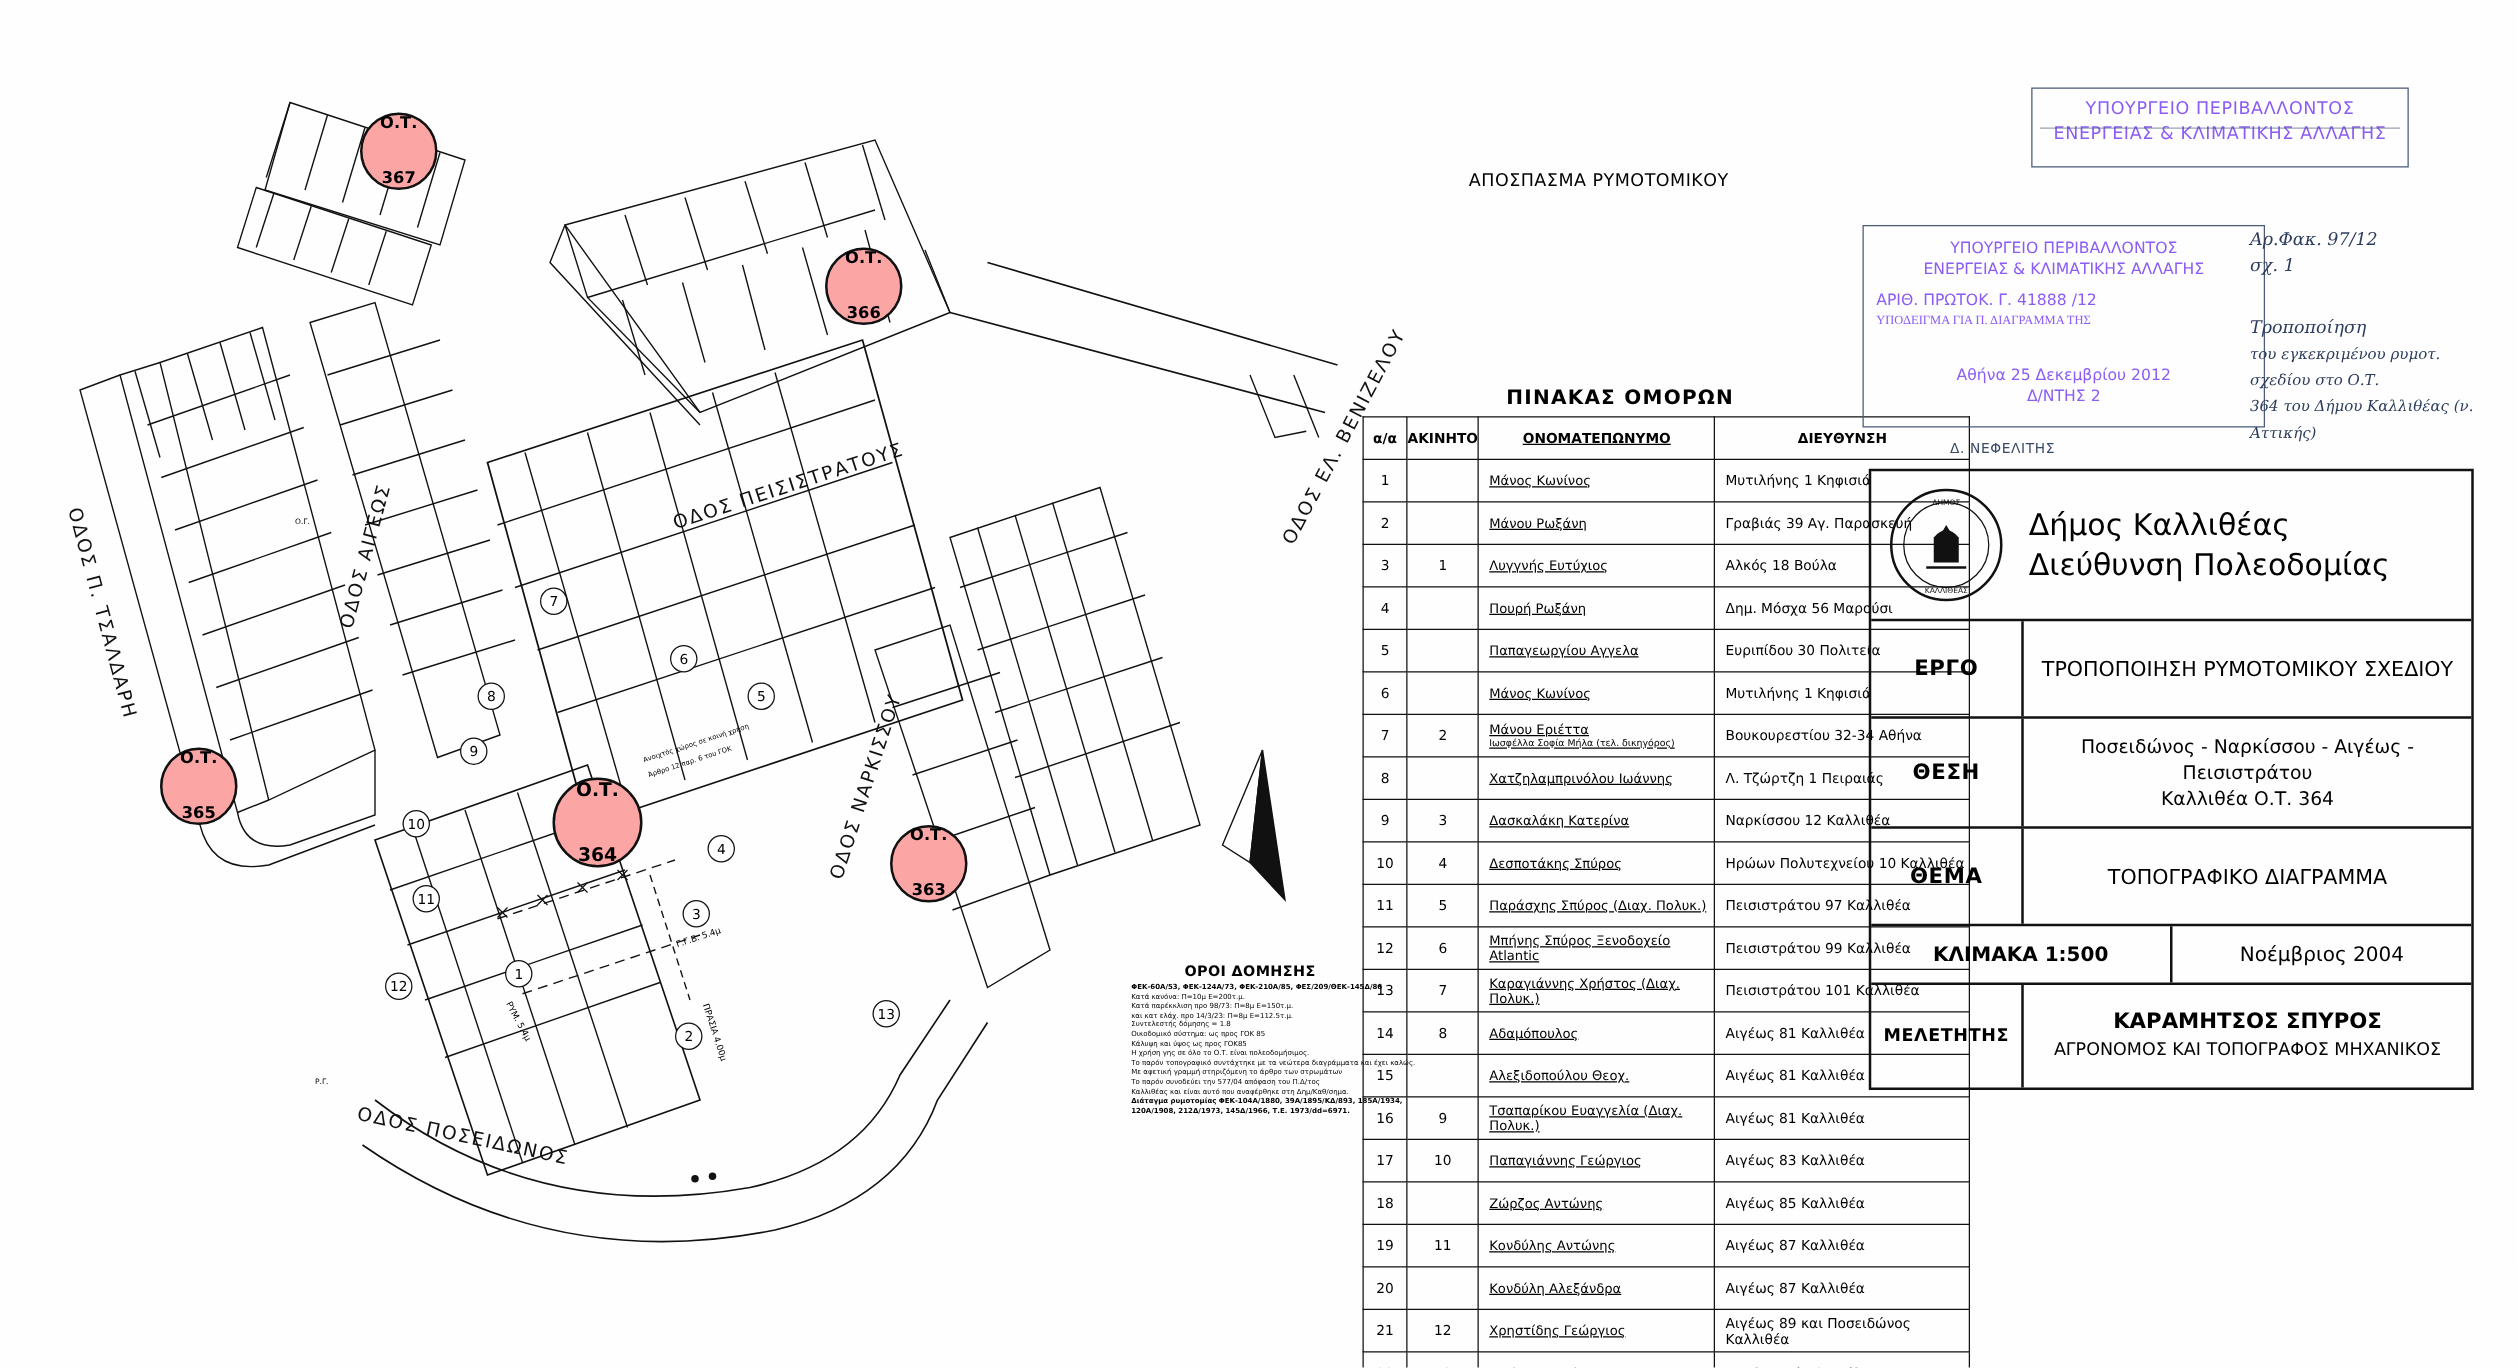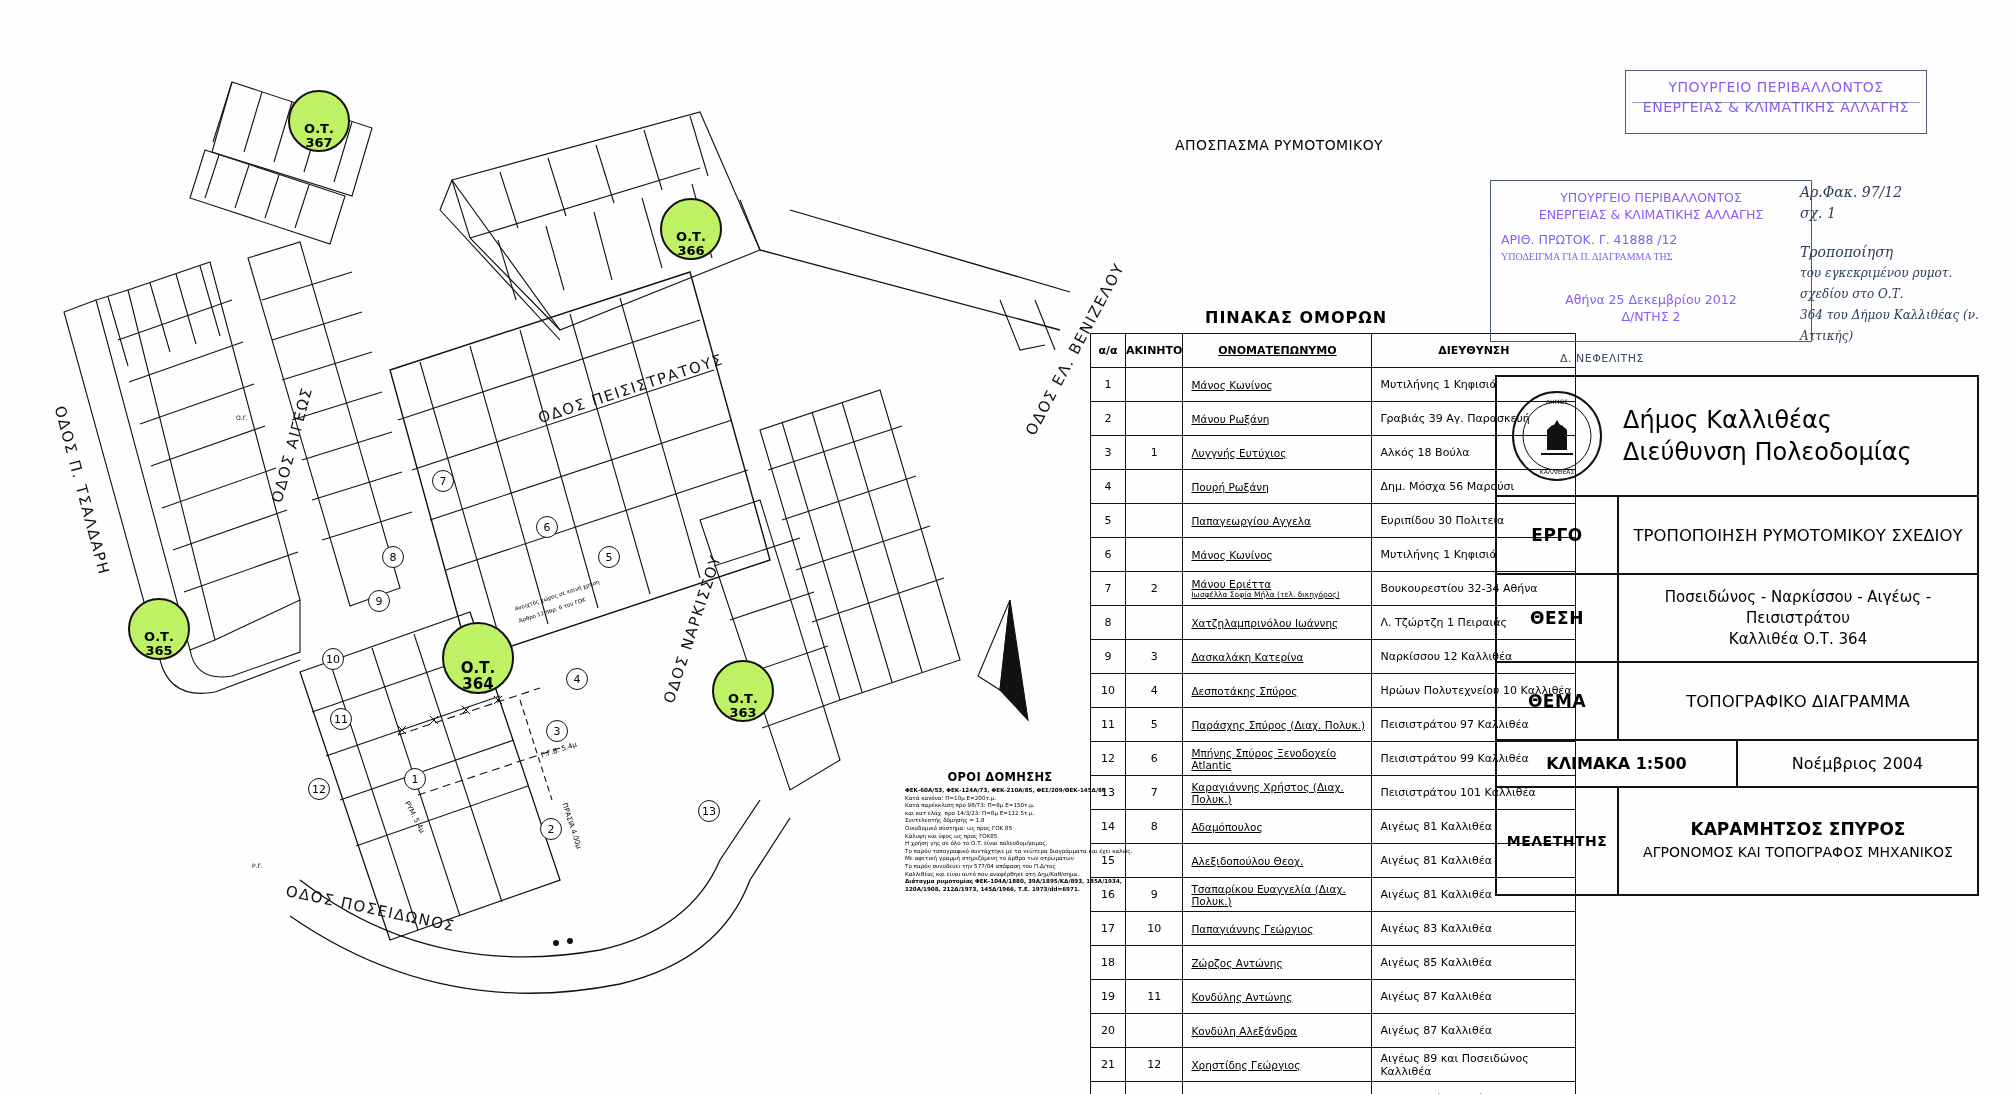--- a/index.html
+++ b/index.html
@@ -6,22 +6,22 @@
   body{width:2014px;height:1094px;position:relative;font-family:"DejaVu Sans","Liberation Sans",sans-serif;color:#000;overflow:hidden;}
   .sheet{position:absolute;left:0;top:0;width:2014px;height:1094px;background:#fefefe;}
   .lbl{position:absolute;white-space:nowrap;}
 
   
   #plan-area{position:absolute;left:0;top:0;width:1090px;height:1094px;}
   #plan-svg{position:absolute;left:0;top:0;}
 
   
   .ot-badge{position:absolute;border:2px solid #111;border-radius:50%;
-    width:58px;height:58px;display:flex;flex-direction:column;align-items:center;justify-content:flex-end;
-    font-size:13px;line-height:14px;background:#bef264;font-weight:600;}
+    width:58px;height:58px;display:flex;flex-direction:column;align-items:center;justify-content:space-between;
+    font-size:13px;line-height:14px;background:#fca5a5;font-weight:600;}
   .ot-badge.big{width:68px;height:68px;font-size:15px;line-height:16px;}
 
   
   .street{position:absolute;font-size:15px;letter-spacing:1.6px;white-space:nowrap;color:#111;}
 
   
   .plotnum{position:absolute;border:1px solid #111;border-radius:50%;width:20px;height:20px;
     display:flex;align-items:center;justify-content:center;font-size:11px;background:#fff;}
 
   
@@ -526,21 +526,21 @@
     <div class="row" style="height:76px;">
       <div class="k">ΘΕΜΑ</div>
       <div class="v big">ΤΟΠΟΓΡΑΦΙΚΟ ΔΙΑΓΡΑΜΜΑ</div>
     </div>
 
     <div class="row scale-row">
       <div class="half">ΚΛΙΜΑΚΑ 1:500</div>
       <div class="half second">Νοέμβριος 2004</div>
     </div>
 
-    <div class="row" id="melet" style="height:106px;">
+    <div class="row" id="melet" style="height:82px;">
       <div class="k" style="font-size:14px;">ΜΕΛΕΤΗΤΗΣ</div>
       <div class="v">
         <div class="n1">ΚΑΡΑΜΗΤΣΟΣ ΣΠΥΡΟΣ</div>
         <div class="n2">ΑΓΡΟΝΟΜΟΣ ΚΑΙ ΤΟΠΟΓΡΑΦΟΣ ΜΗΧΑΝΙΚΟΣ</div>
       </div>
     </div>
   </div>
 
   <div class="stamp" id="stamp-top">
     <div class="l1">ΥΠΟΥΡΓΕΙΟ ΠΕΡΙΒΑΛΛΟΝΤΟΣ</div>
@@ -553,20 +553,20 @@
     <div class="c">ΕΝΕΡΓΕΙΑΣ &amp; ΚΛΙΜΑΤΙΚΗΣ ΑΛΛΑΓΗΣ</div>
     <div style="margin-top:8px;">ΑΡΙΘ. ΠΡΩΤΟΚ.  Γ. 41888 /12</div>
     <div style="font-size:10px;font-family:Liberation Serif, serif;">ΥΠΟΔΕΙΓΜΑ  ΓΙΑ  Π. ΔΙΑΓΡΑΜΜΑ  ΤΗΣ</div>
     <div class="c" style="margin-top:26px;">Αθήνα 25 Δεκεμβρίου 2012</div>
     <div class="c">Δ/ΝΤΗΣ 2</div>
   </div>
 
   <div class="stamp hand" id="stamp-hand">
     <div class="h">Αρ.Φακ. 97/12</div>
     <div class="h">σχ. 1</div>
-    <div class="h" style="margin-top:18px;">Τροποποίηση</div>
+    <div class="h" style="margin-top:28px;">Τροποποίηση</div>
     <div class="h s">του εγκεκριμένου ρυμοτ. σχεδίου στο Ο.Τ.</div>
     <div class="h s">364 του Δήμου Καλλιθέας (ν. Αττικής)</div>
   </div>
 
   <div id="stamp-sig">Δ. ΝΕΦΕΛΙΤΗΣ</div>
 
 </div>
 
 </body></html>

